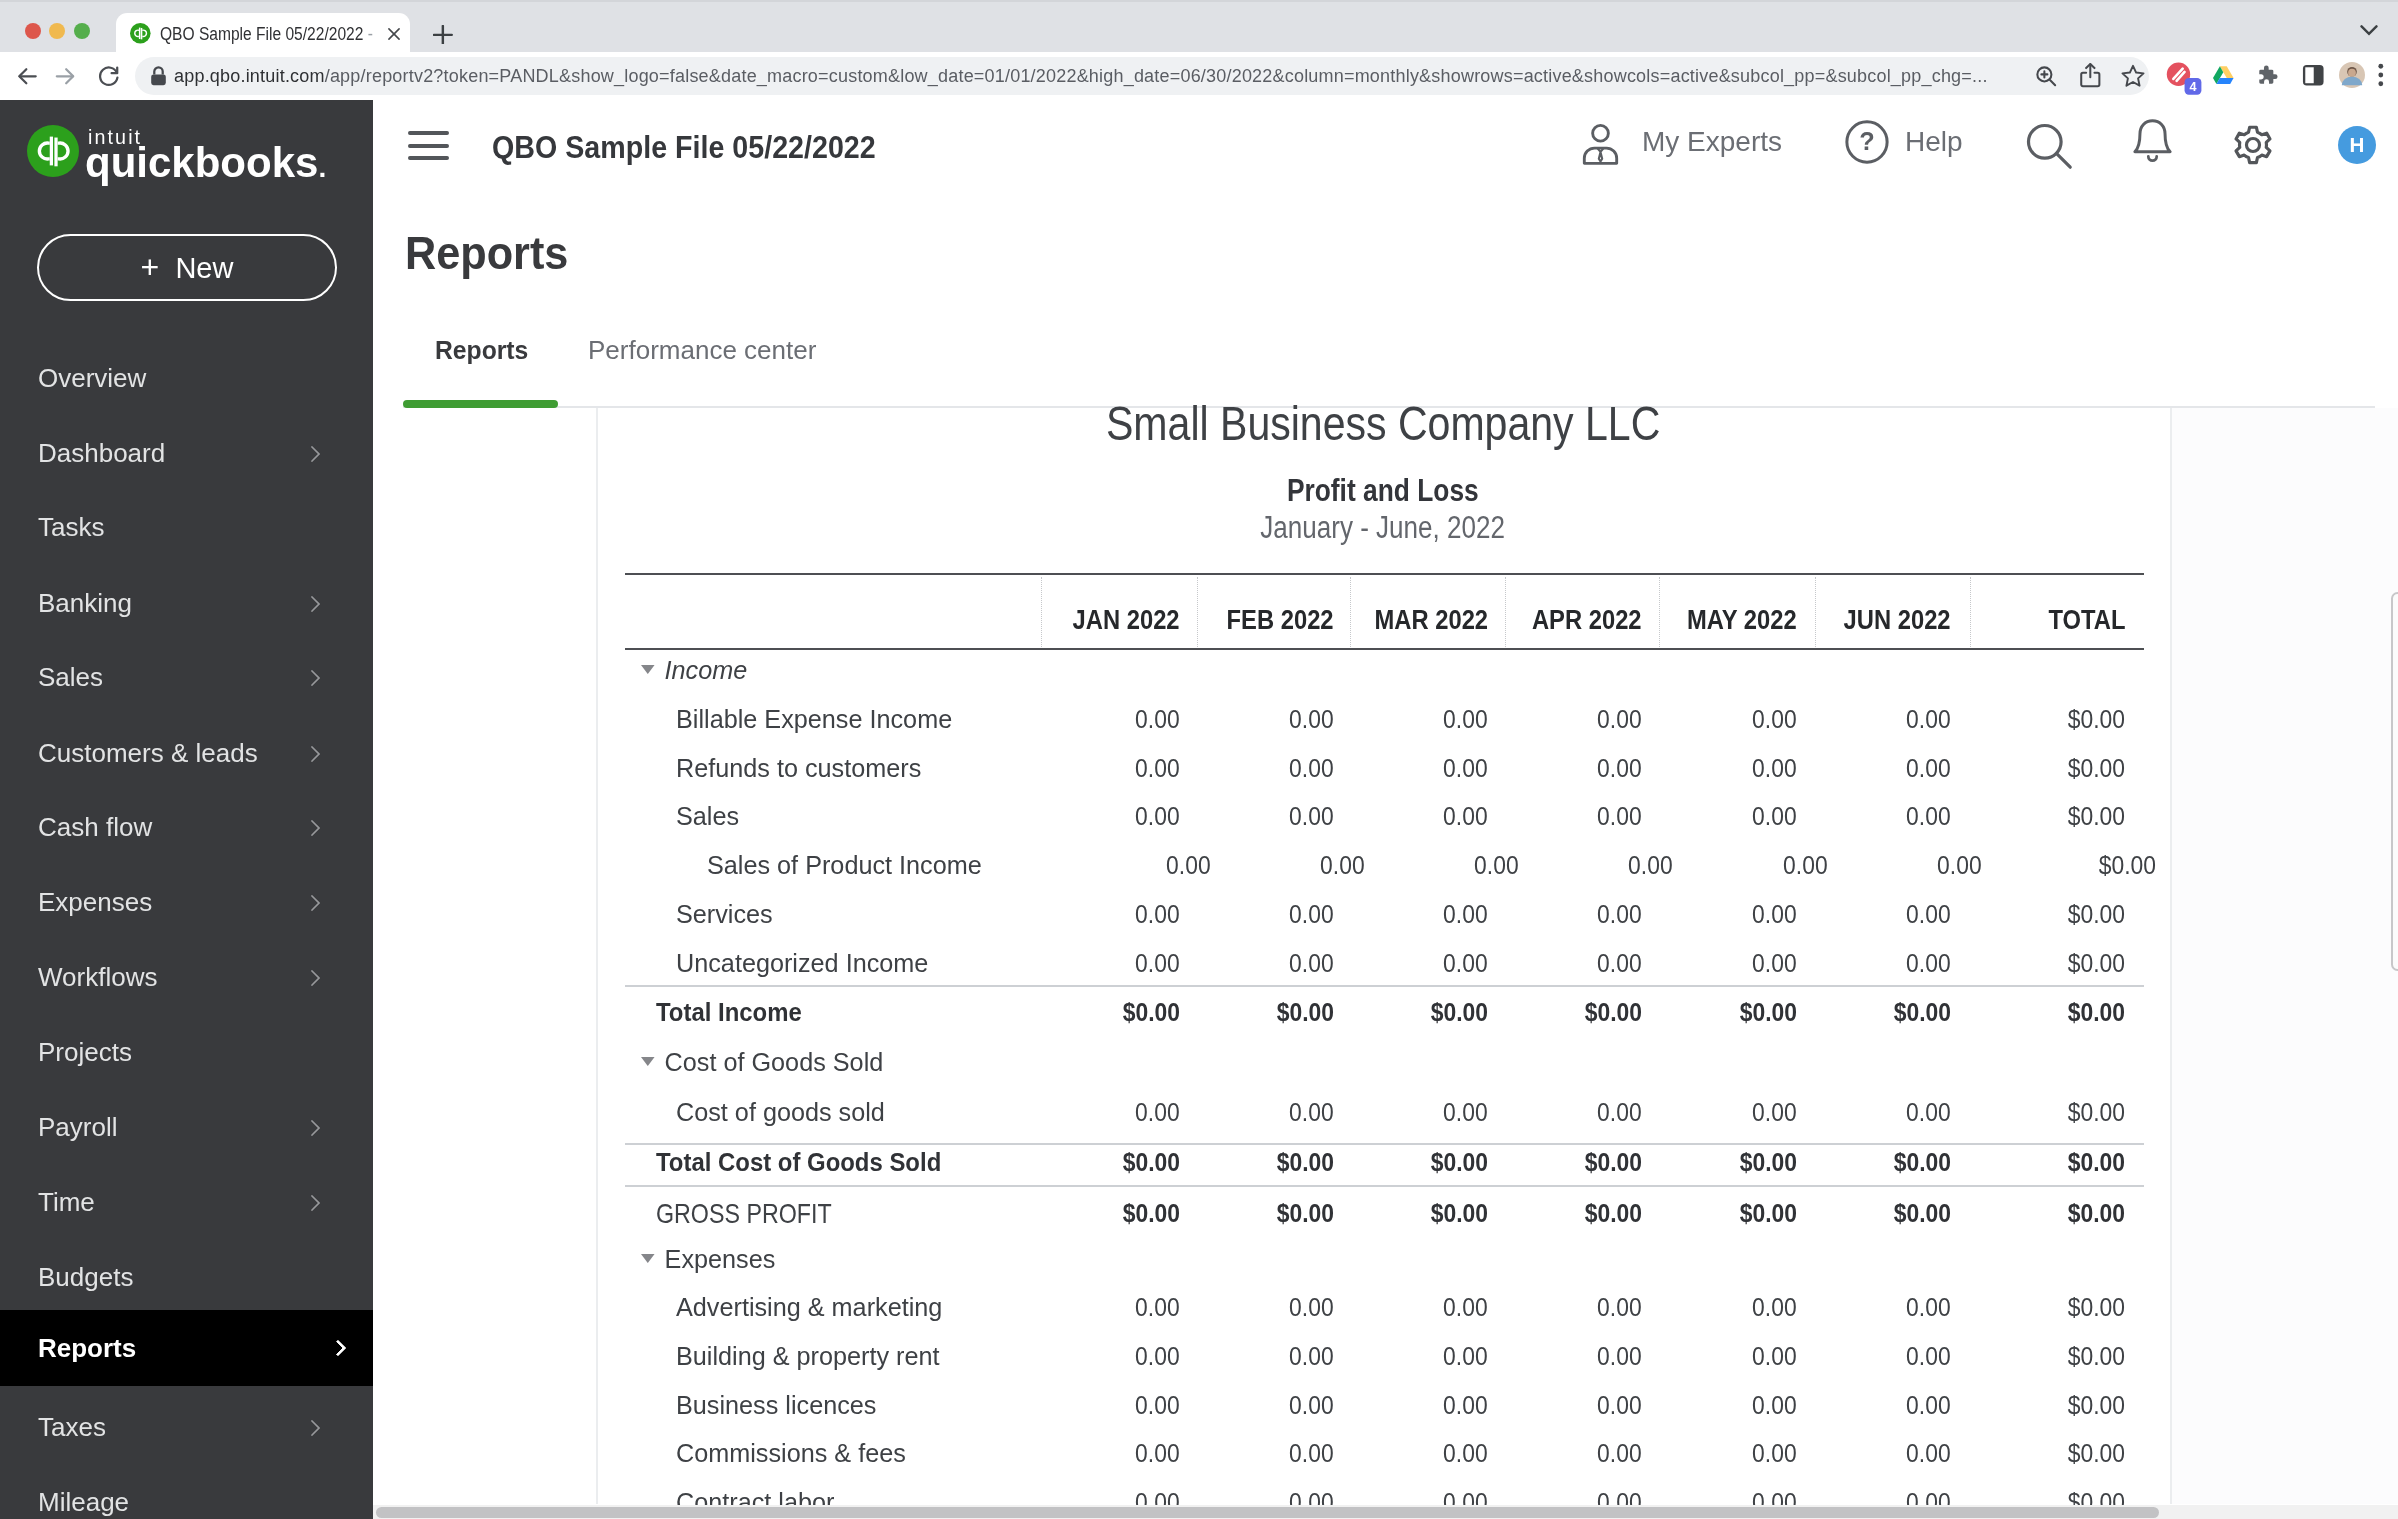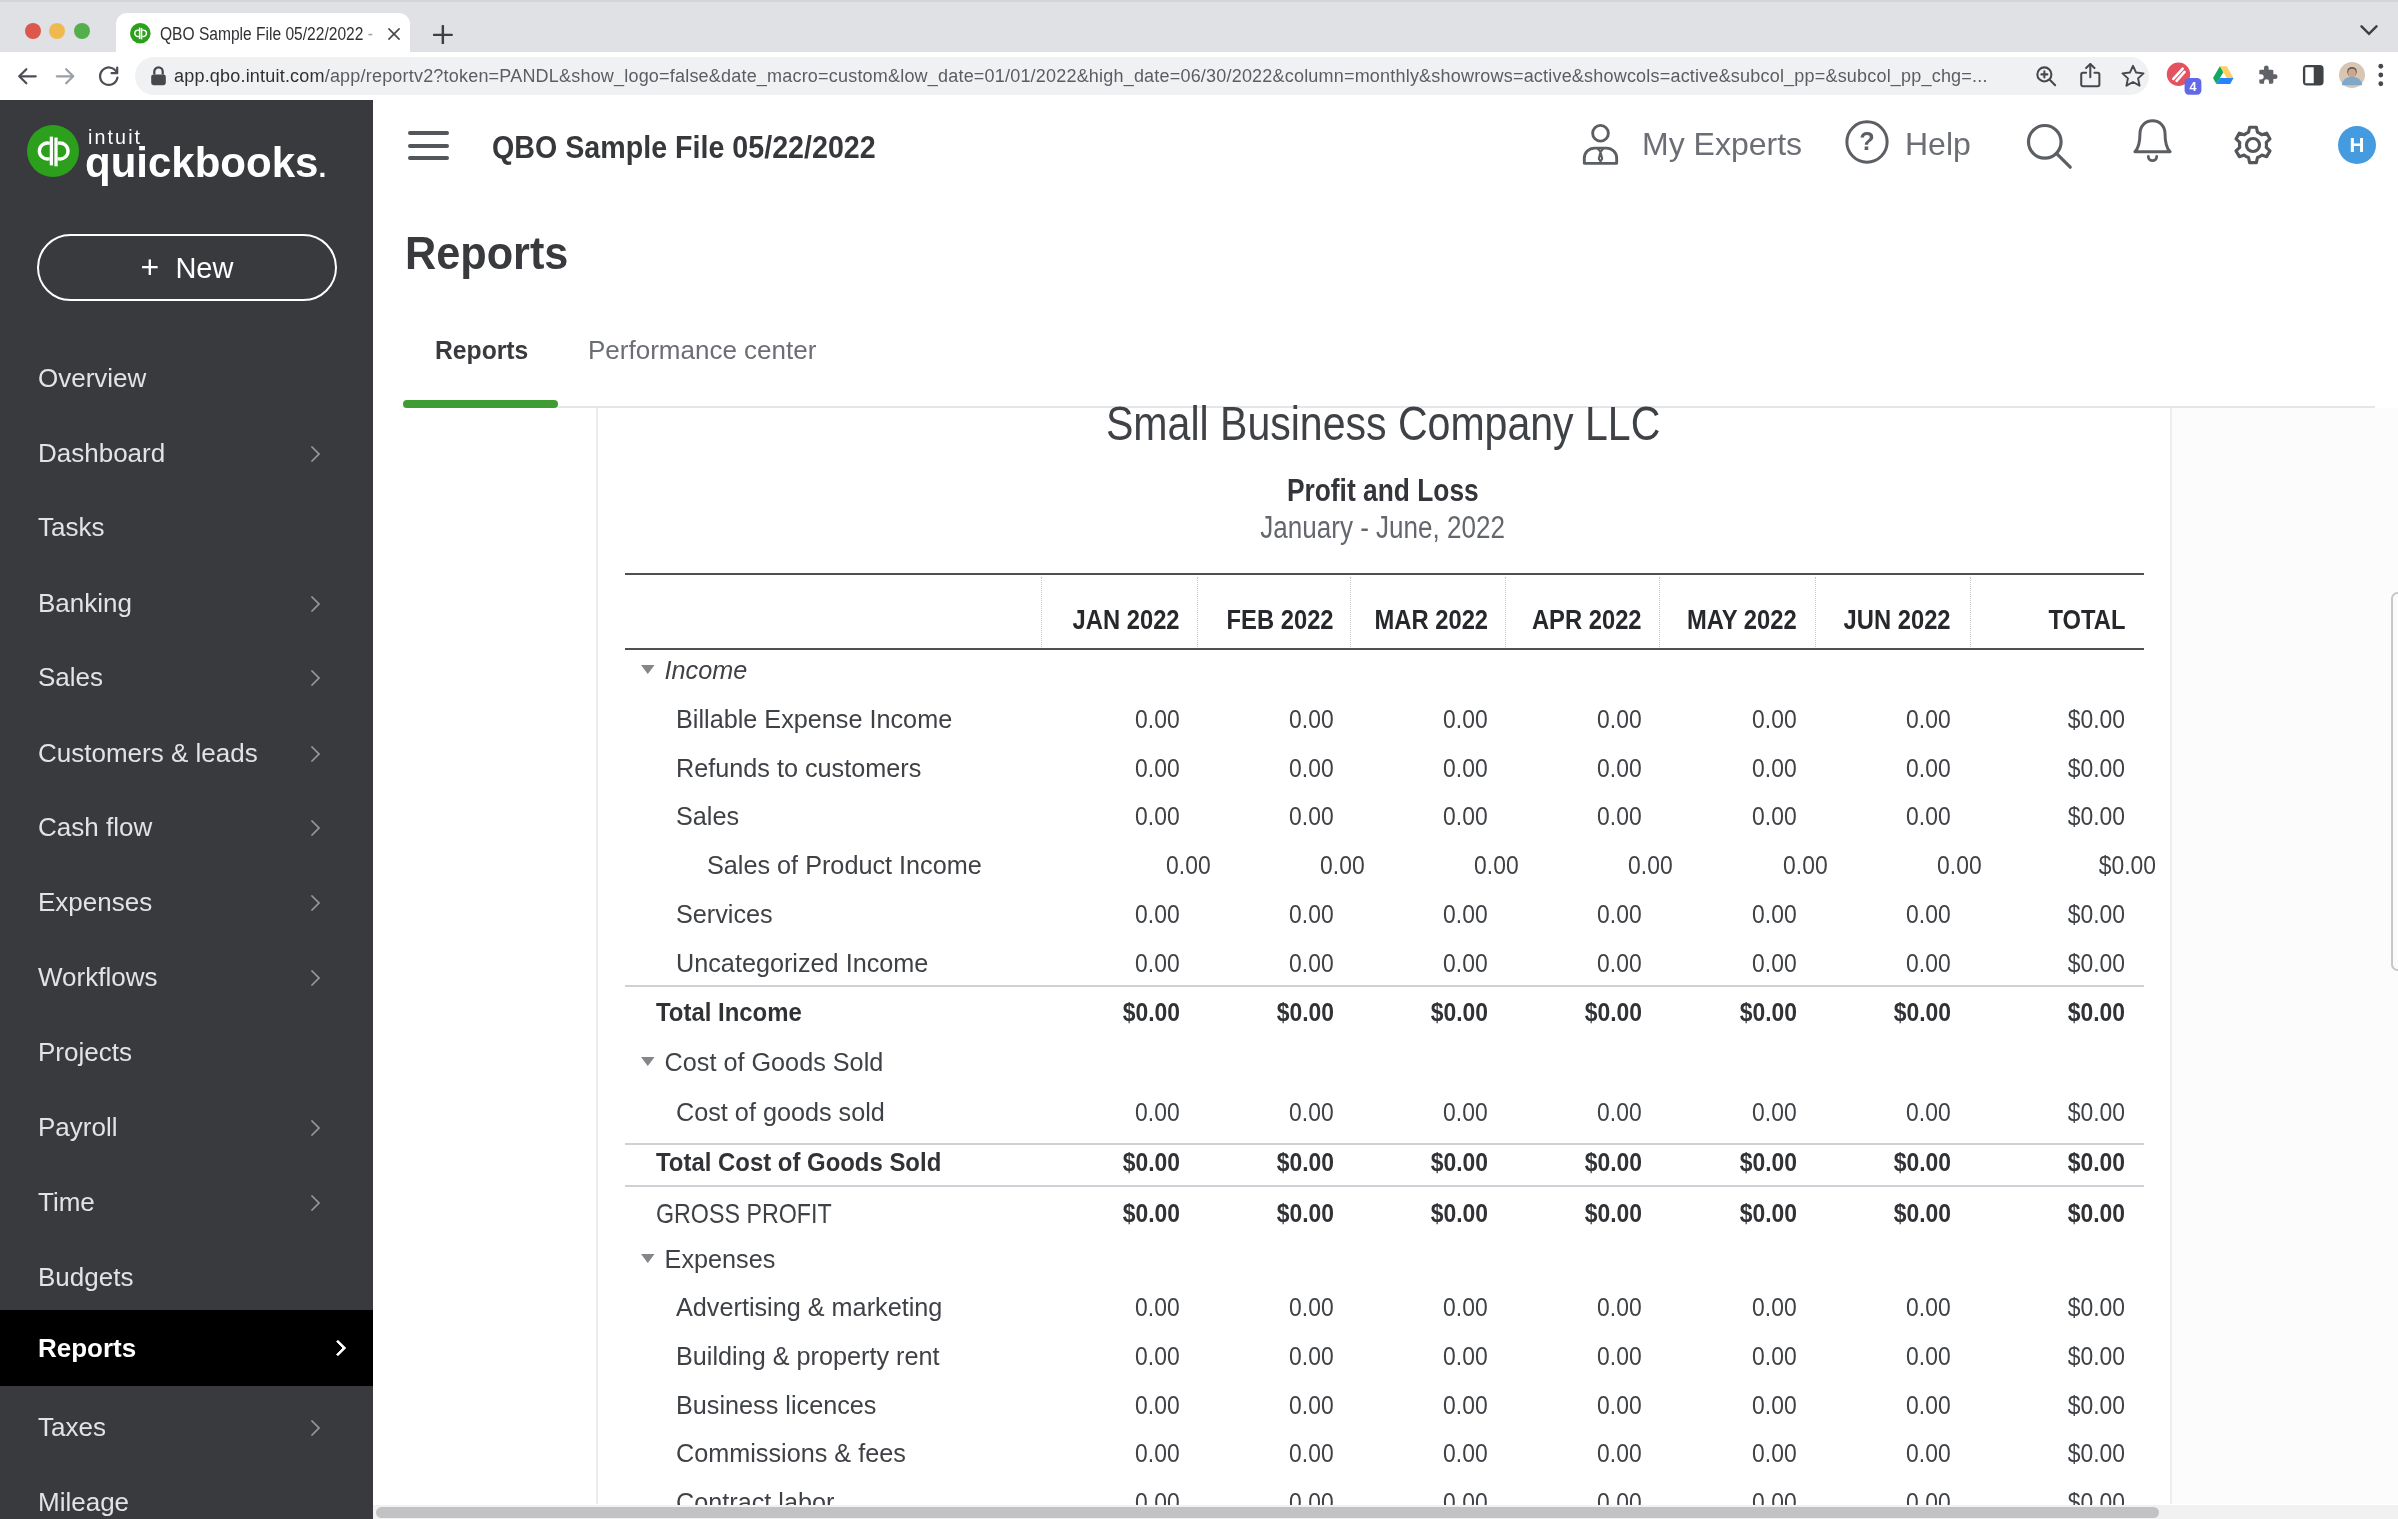--- a/index.html
+++ b/index.html
@@ -22,21 +22,21 @@
   #newbtn { position:absolute; left:37px; top:134px; width:300px; height:67px; border:2.8px solid #fff; border-radius:34px; color:#fff; font-size:29px; text-align:center; line-height:62px; }
   .mi { position:absolute; left:38px; width:309px; height:37px; line-height:37px; font-size:26px; color:#E2E3E4; }
   .mi .chev { position:absolute; right:29px; top:13px; width:12px; height:12px; border:solid #97989B; border-width:2.8px 2.8px 0 0; transform:rotate(45deg); border-radius:0.9px; }
   #repactive { position:absolute; left:0; top:1210px; width:373px; height:76px; background:#000; }
   #repactive .lbl { position:absolute; left:38px; top:0; height:76px; line-height:76px; font-size:26px; font-weight:bold; color:#fff; }
   #repactive .chev { position:absolute; right:29px; top:32px; width:12px; height:12px; border:solid #fff; border-width:3.3px 3.3px 0 0; transform:rotate(45deg); border-radius:0.9px; }
 
   
   #main { position:absolute; left:373px; top:100px; width:2026px; height:1419px; background:#fff; }
   #qtitle { position:absolute; left:119px; top:29px; font-size:32px; font-weight:bold; color:#36383C; transform:scaleX(0.895); transform-origin:left top; }
-  .htext { font-size:32px; color:#6B6E74; }
+  .htext { font-size:28px; color:#6B6E74; }
 
   
   #h1 { position:absolute; left:32px; top:129px; font-size:47px; line-height:47px; font-weight:bold; color:#393A3D; transform:scaleX(0.92); transform-origin:left top; }
   #tabReports { position:absolute; left:62px; top:235px; font-size:26px; font-weight:bold; color:#393A3D; transform:scaleX(0.95); transform-origin:left center; }
   #tabPerf { position:absolute; left:215px; top:235px; font-size:26px; color:#6B6E74; }
   #greenbar { position:absolute; left:30px; top:300px; width:155px; height:8.4px; background:#3F9C33; border-radius:4.7px; }
   #tabline { position:absolute; left:30px; top:306px; width:1972px; height:1.9px; background:#E4E6E9; }
 
   
   #panelL { position:absolute; left:223px; top:308px; width:1.9px; height:1096px; background:#EBEDEF; }

